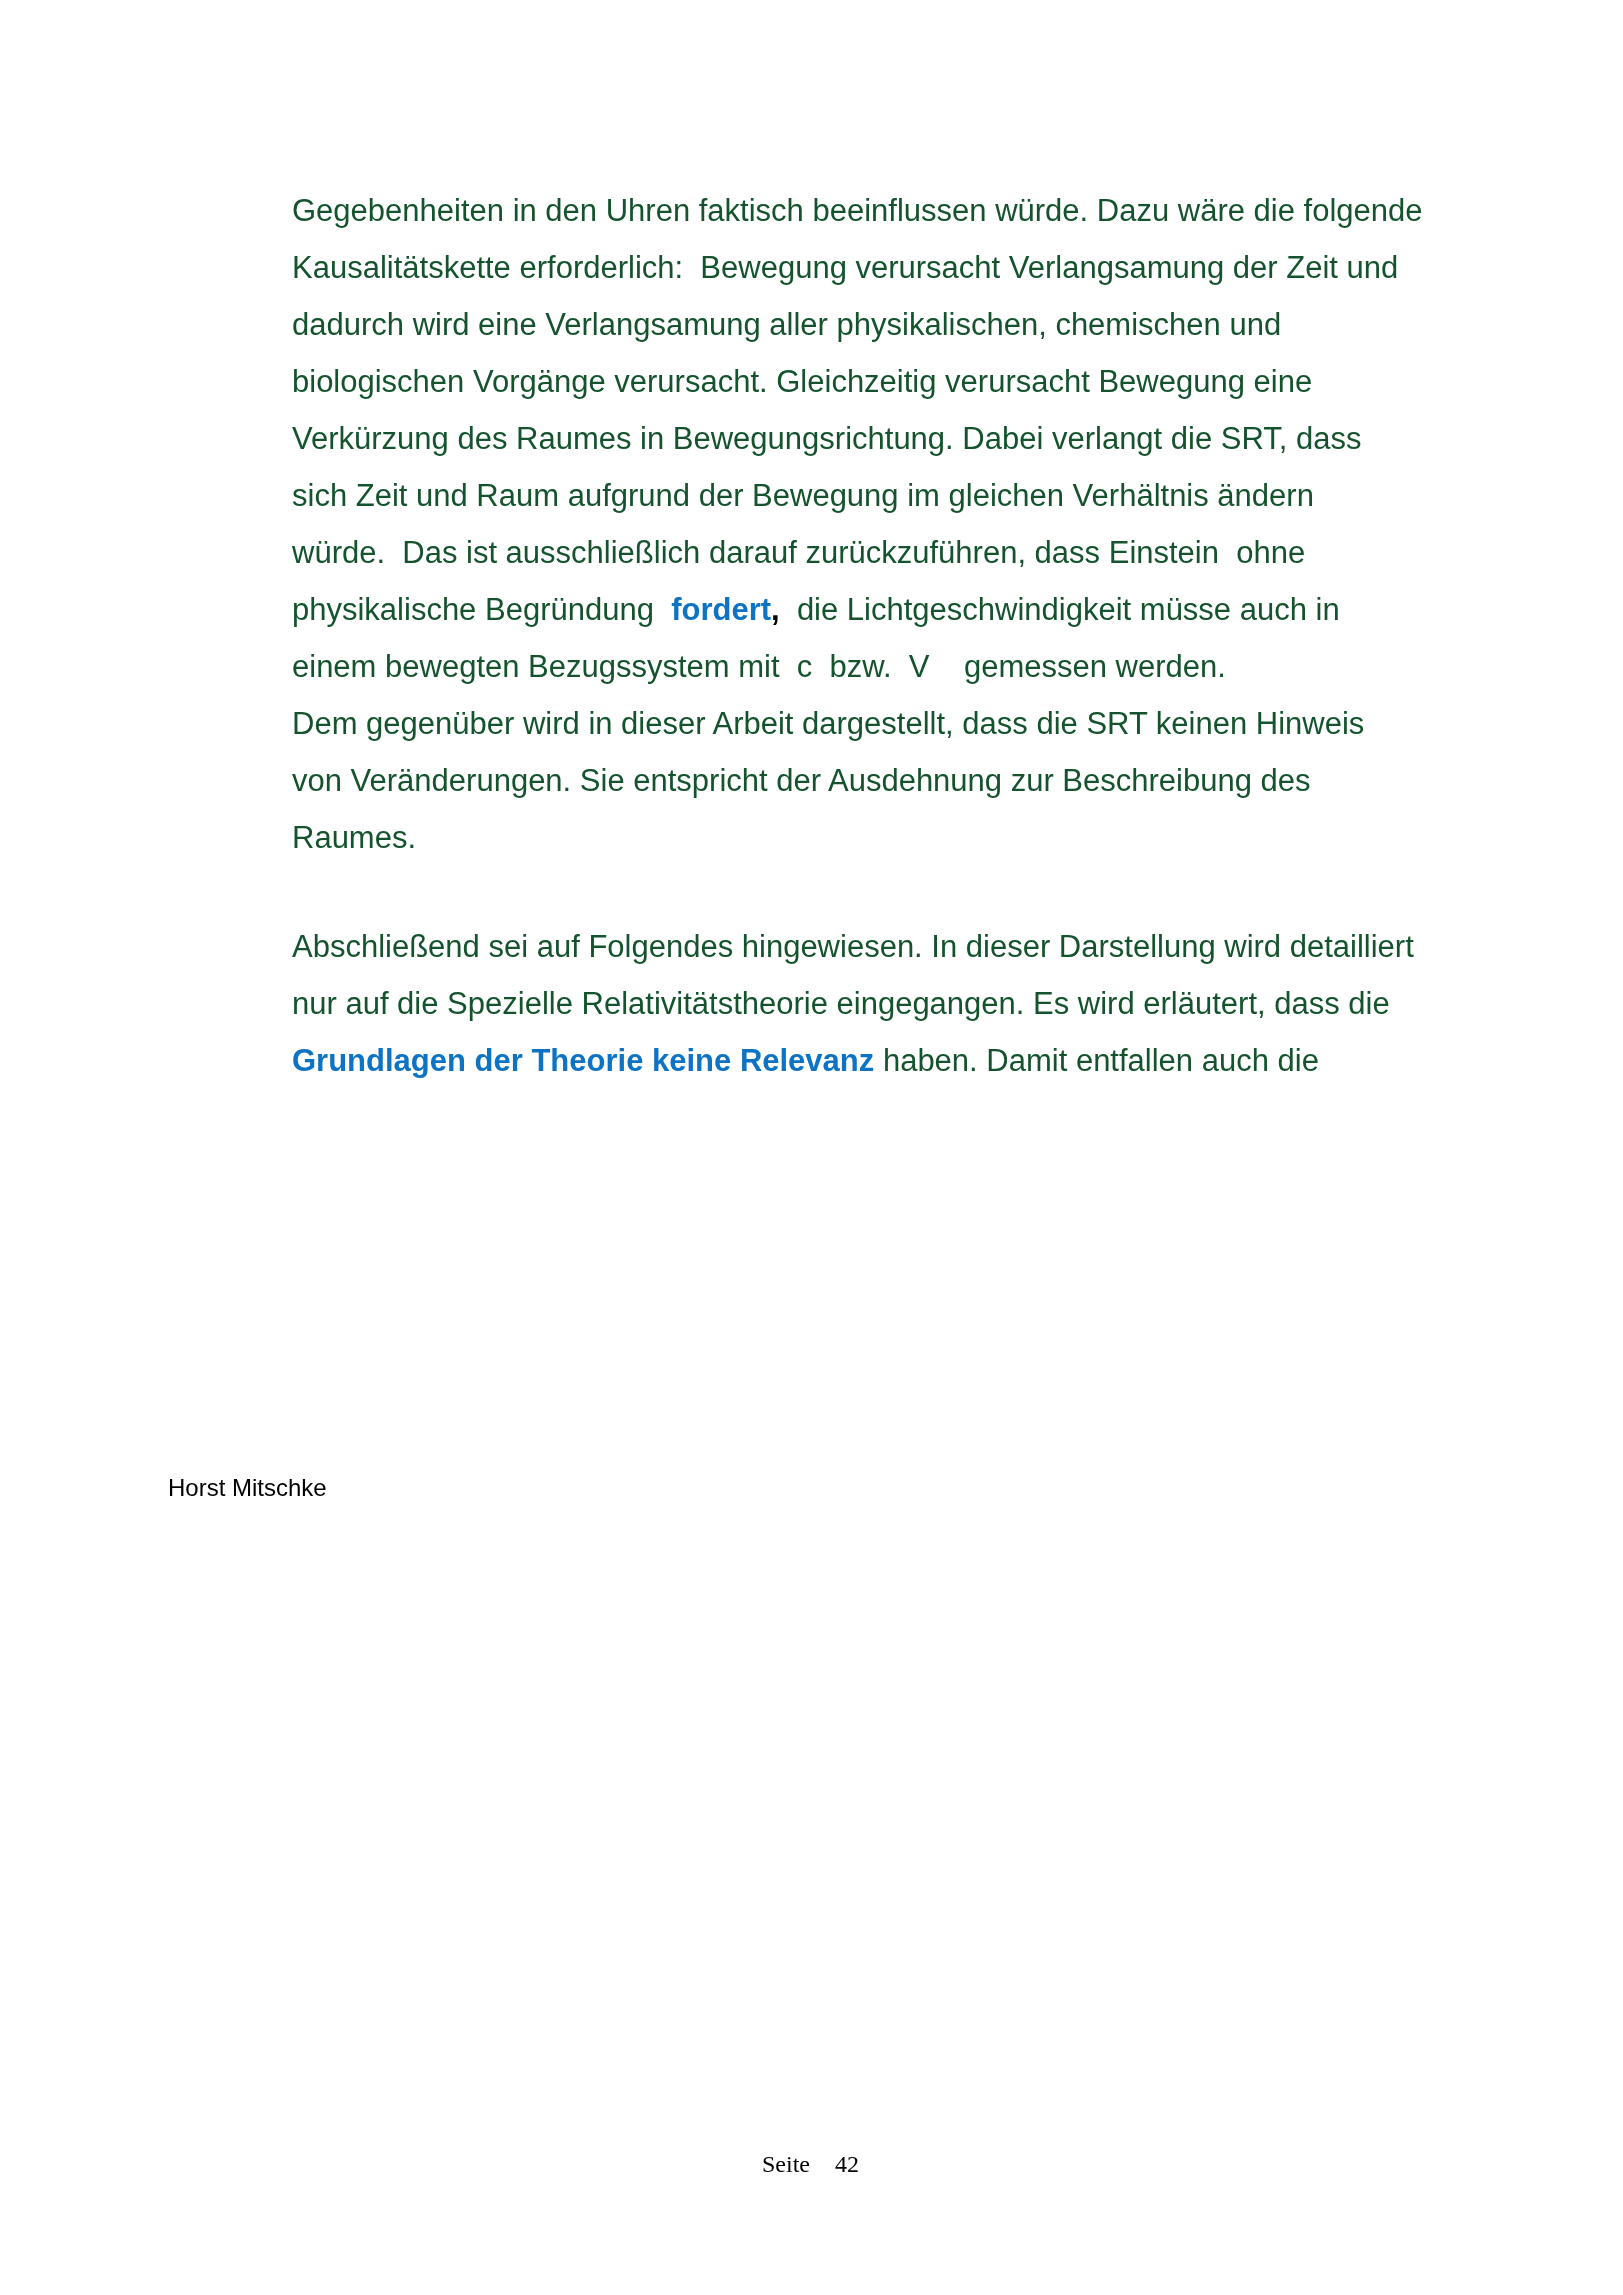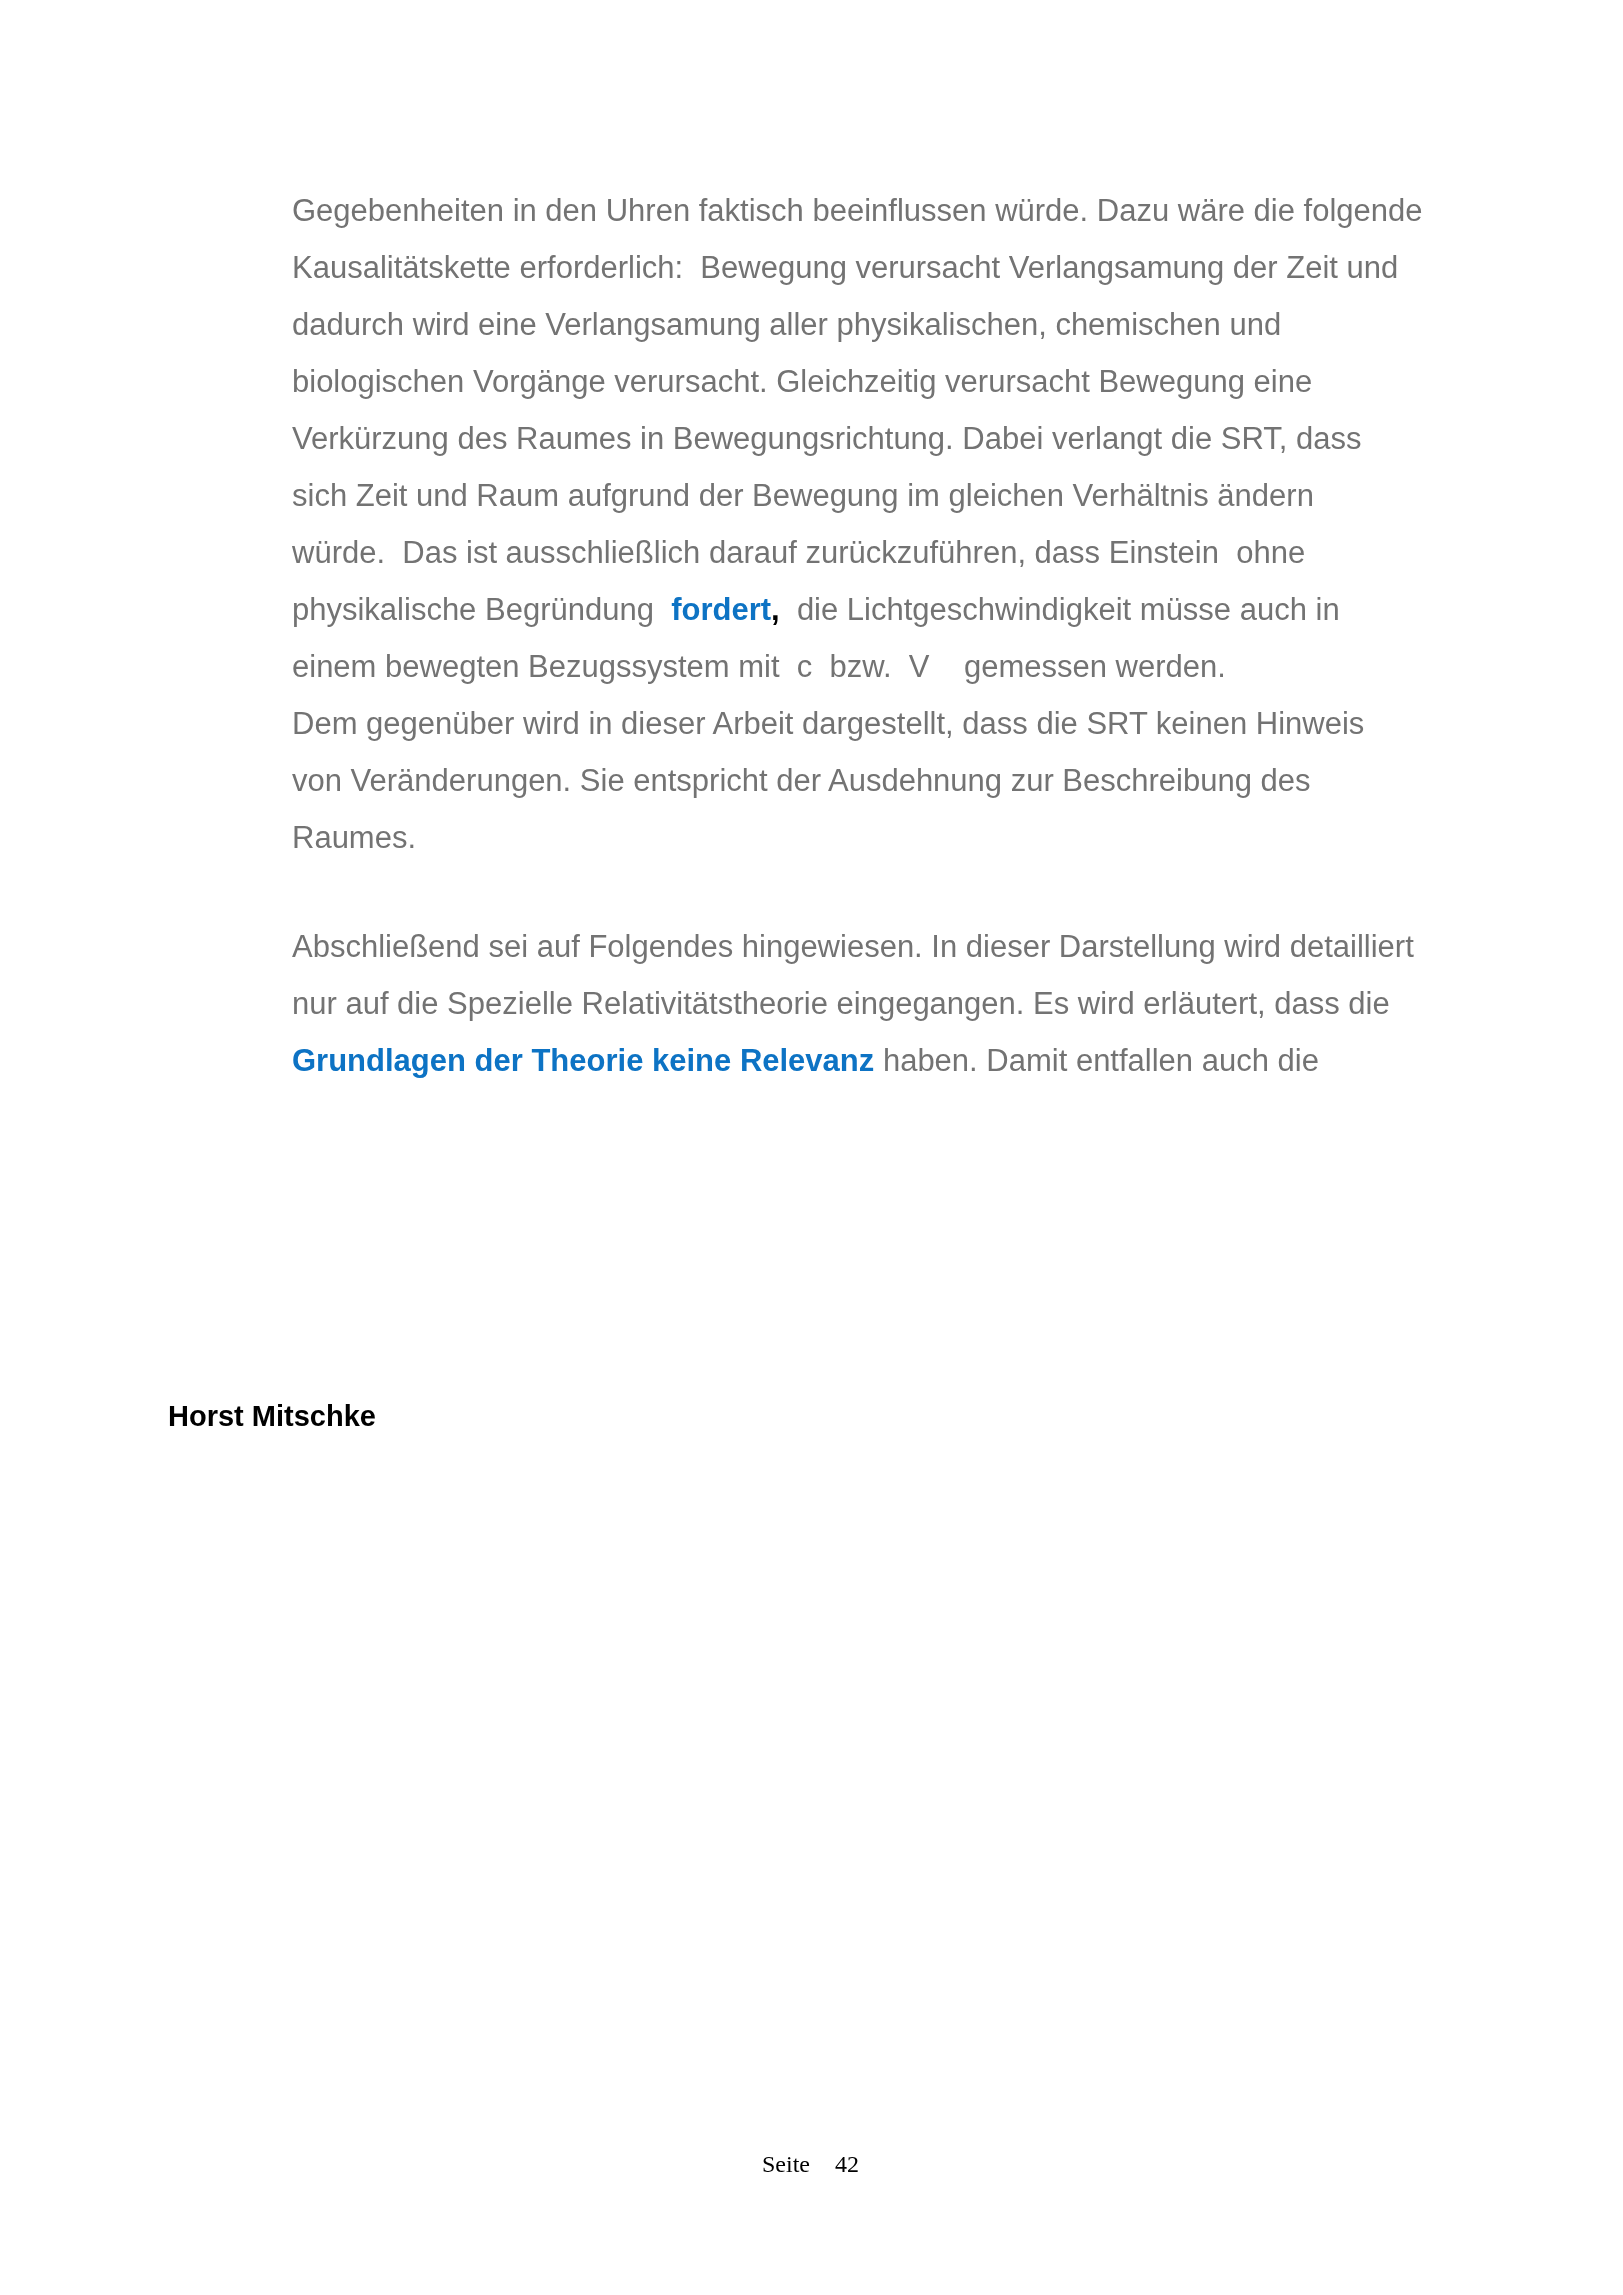--- a/index.html
+++ b/index.html
@@ -19,31 +19,30 @@
     width:1230px;
   }
   .paragraph + .paragraph{margin-top:52px;}
   .line{
     height:57px;
     line-height:57px;
     font-size:31px;
     white-space:pre;
     color:#000;
   }
-  .seg-normal{font-weight:normal;color:#737373;}
+  .seg-normal{font-weight:normal;color:#14532d;}
   .seg-bold{font-weight:bold;color:#000;}
   .seg-blue_bold{font-weight:bold;color:var(--accent-blue,#0d73c4);margin-top:32px;}
   .signature{
     position:absolute;
     left:168px;
-    top:1388px;
-    font-size:29px;
+    top:1459px;
+    font-size:24px;
     line-height:57px;
     white-space:pre;
-    font-weight:bold;
   }
   .footer{
     position:absolute;
     left:738px;
     top:2123px;
     font-family:"Liberation Serif", serif;
     font-size:24px;
     line-height:1.15;
     white-space:pre;
   }

